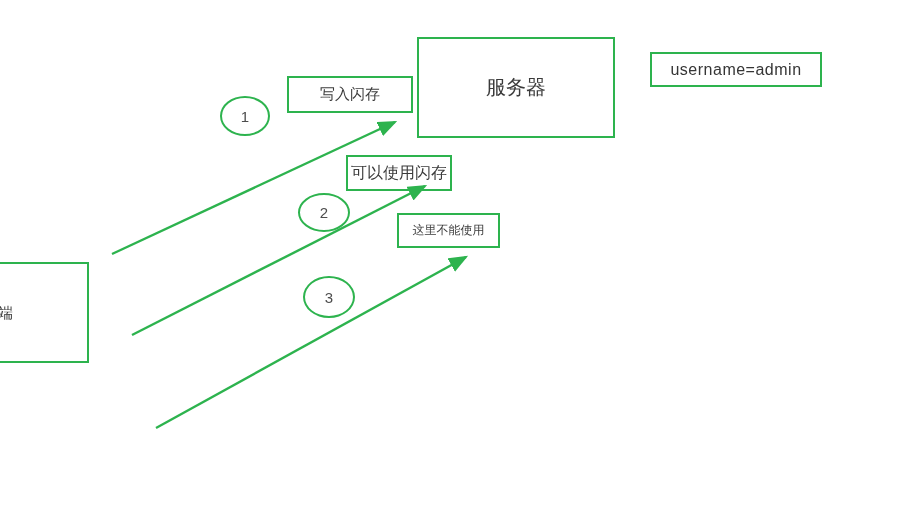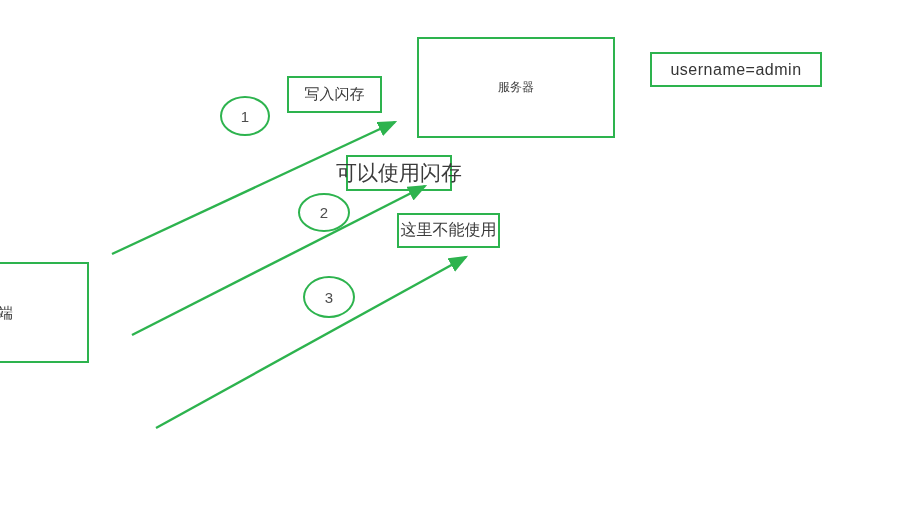--- a/index.html
+++ b/index.html
@@ -26,25 +26,25 @@
   }
   .box{
     position:absolute;
     border:2px solid var(--accent);
     background:transparent;
     display:flex;align-items:center;justify-content:center;
     color:var(--text);
     box-sizing:border-box;
     white-space:nowrap;
   }
-  .box.server      {left:417px;top:37px; width:198px;height:101px;font-size:12px;}
+  .box.server      {left:417px;top:37px; width:198px;height:101px;font-size:20px;}
   .box.credential  {left:650px;top:52px; width:172px;height:35px; font-size:16px;letter-spacing:.5px;color:#353535;}
-  .box.note1       {left:287px;top:76px; width:95px;height:37px; font-size:15px;font-family:Liberation Mono, monospace;}
-  .box.note2       {left:346px;top:155px;width:106px;height:36px; font-size:21px;}
-  .box.note3       {left:397px;top:213px;width:103px;height:35px; font-size:16px;}
+  .box.note1       {left:287px;top:76px; width:126px;height:37px; font-size:15px;font-family:Liberation Mono, monospace;}
+  .box.note2       {left:346px;top:155px;width:106px;height:36px; font-size:16px;}
+  .box.note3       {left:397px;top:213px;width:103px;height:35px; font-size:12px;}
   .box.client      {left:-111px;top:262px;width:200px;height:101px;font-size:15px;}
   .box.client .client-label{
     position:absolute;left:107px;top:50%;
     transform:translateY(-50%);
   }
   .circle{
     position:absolute;
     border:2px solid var(--accent);
     border-radius:50%;
     background:var(--bg);

